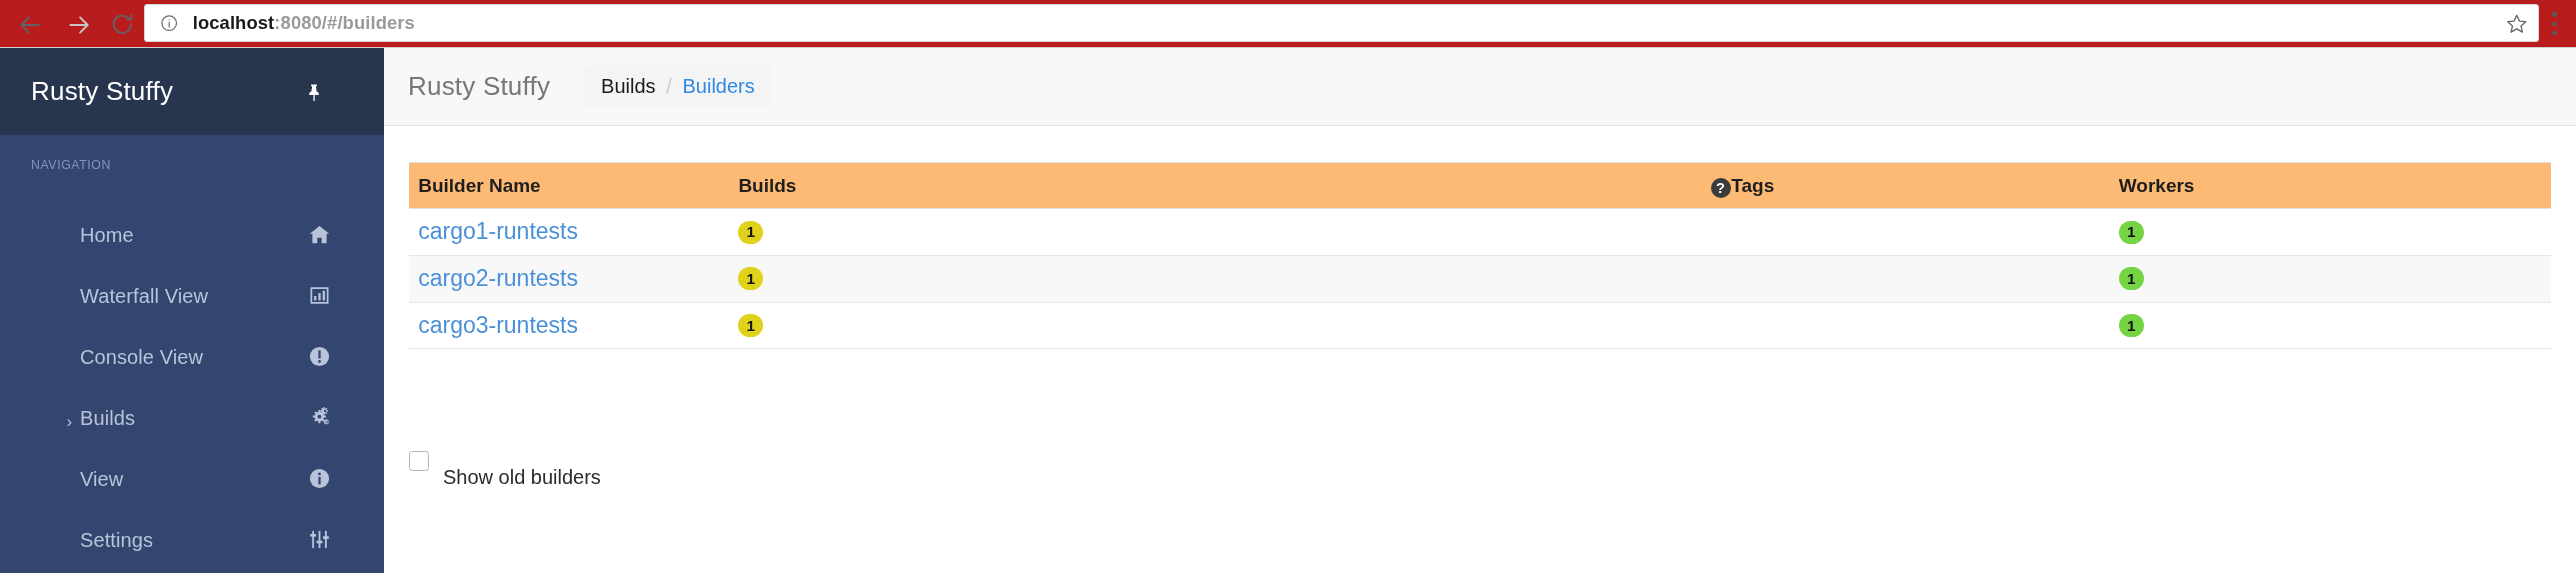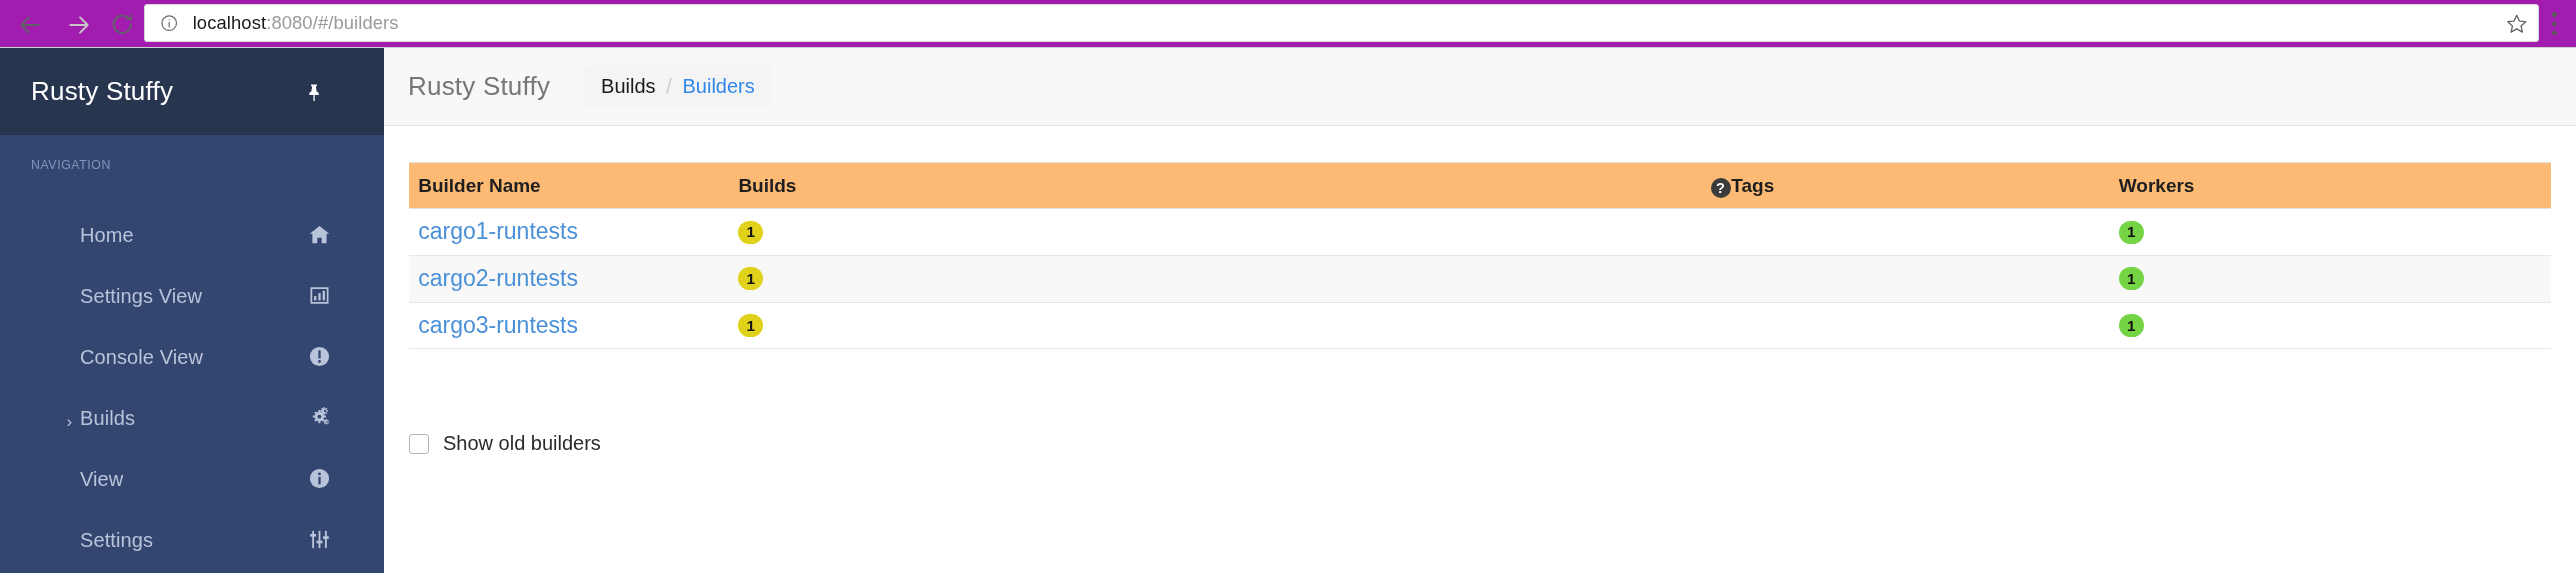--- a/index.html
+++ b/index.html
@@ -13,23 +13,24 @@
     font-family: "Liberation Sans", sans-serif;
     overflow: hidden;
   }
 
   
   .browser-bar {
     position: absolute;
     left: 0; top: 0;
     width: 2576px;
     height: 48px;
-    background: #a21caf;
+    background: #b91c1c;
     border-bottom: 0.8px solid #cfcfcf;
     box-sizing: border-box;
+    font-weight: bold;
   }
   .nav-btn {
     position: absolute;
     top: 9.2px;
     width: 31px;
     height: 31px;
     display: flex;
     align-items: center;
     justify-content: center;
   }
@@ -281,20 +282,21 @@
     height: 20px;
     border: 0.8px solid #b6b6b6;
     border-radius: 3.1px;
     background: #ffffff;
     box-sizing: border-box;
   }
   .old-builders-label {
     margin-left: 14px;
     font-size: 20px;
     color: #2a2a2a;
+    margin-top: 34px;
   }
 </style>
 </head>
 <body>
 
 <div class="browser-bar">
 
   <div class="nav-btn btn-back">
     <span>
       <svg width="26" height="26" viewBox="0 0 24 24" fill="none" stroke="#5f6368" stroke-width="1.8" stroke-linecap="round" stroke-linejoin="round">
@@ -363,21 +365,21 @@
     <div class="nav-item">
       <span class="nav-label">Home</span>
       <span class="nav-icon">
         <svg width="23" height="23" viewBox="0 0 24 24">
             <path d="M12 3 1.8 11.3h2.8V21h5.1v-5.6h4.6V21h5.1v-9.7h2.8z"></path>
           </svg>
       </span>
     </div>
 
     <div class="nav-item">
-      <span class="nav-label">Settings View</span>
+      <span class="nav-label">Waterfall View</span>
       <span class="nav-icon">
         <svg width="23" height="23" viewBox="0 0 24 24">
           <path d="M2.6 3.4h18.8v17.2H2.6zM4.4 5.2v13.6h15.2V5.2z"></path>
           <rect x="6.3" y="12.5" width="2.4" height="4.6"></rect>
           <rect x="10.8" y="9.5" width="2.4" height="7.6"></rect>
           <rect x="15.3" y="7" width="2.4" height="10.1"></rect>
         </svg>
       </span>
     </div>
 

